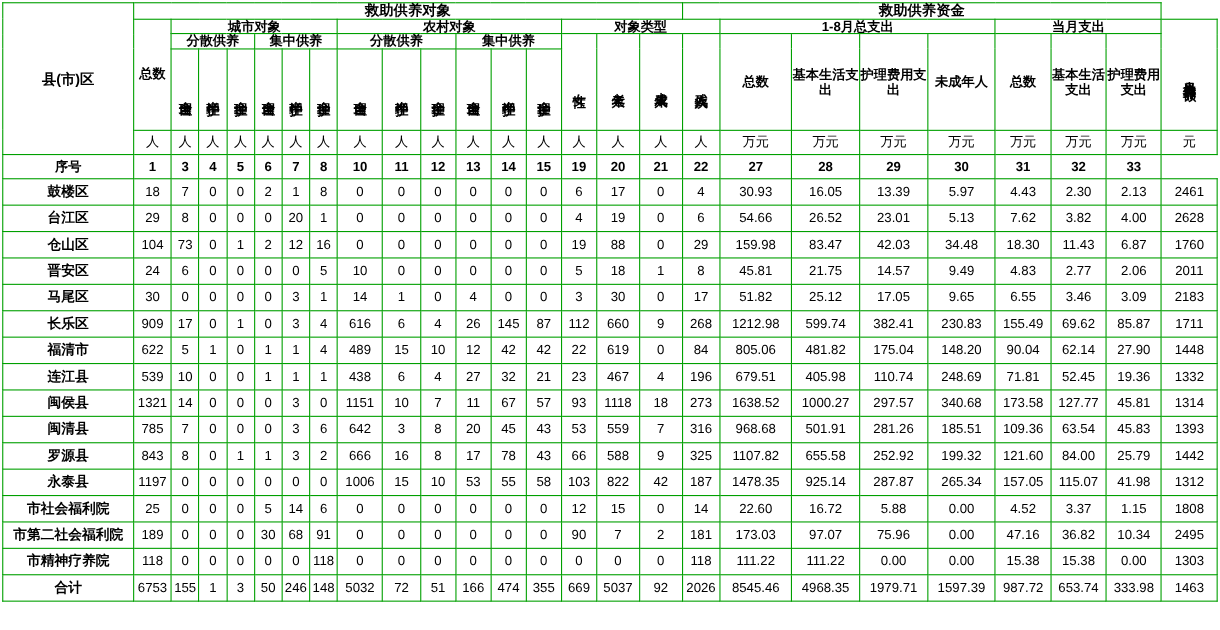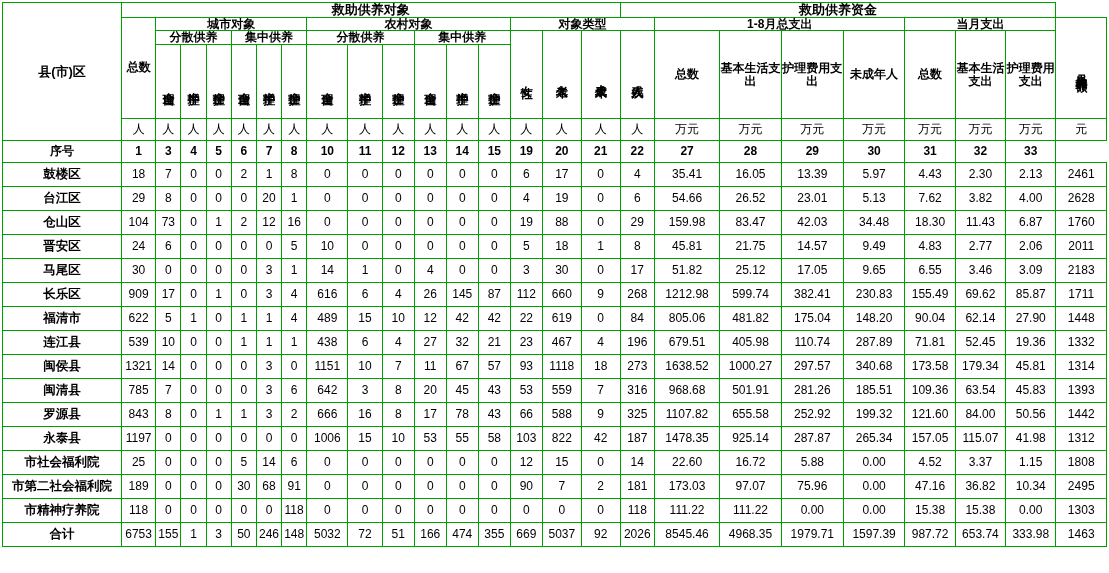--- a/index.html
+++ b/index.html
@@ -173,21 +173,21 @@
           <td class="num">0</td>
           <td class="num">0</td>
           <td class="num">0</td>
           <td class="num">0</td>
           <td class="num">0</td>
           <td class="num">0</td>
           <td class="num">6</td>
           <td class="num">17</td>
           <td class="num">0</td>
           <td class="num">4</td>
-          <td class="num">35.41</td>
+          <td class="num">30.93</td>
           <td class="num">16.05</td>
           <td class="num">13.39</td>
           <td class="num">5.97</td>
           <td class="num">4.43</td>
           <td class="num">2.30</td>
           <td class="num">2.13</td>
           <td class="num">2461</td>
         </tr>
         <tr style="height: 24px;">
           <td class="rowname">台江区</td>
@@ -372,21 +372,21 @@
           <td class="num">27</td>
           <td class="num">32</td>
           <td class="num">21</td>
           <td class="num">23</td>
           <td class="num">467</td>
           <td class="num">4</td>
           <td class="num">196</td>
           <td class="num">679.51</td>
           <td class="num">405.98</td>
           <td class="num">110.74</td>
-          <td class="num">287.89</td>
+          <td class="num">248.69</td>
           <td class="num">71.81</td>
           <td class="num">52.45</td>
           <td class="num">19.36</td>
           <td class="num">1332</td>
         </tr>
         <tr style="height: 24px;">
           <td class="rowname">闽侯县</td>
           <td class="num">1321</td>
           <td class="num">14</td>
           <td class="num">0</td>
@@ -402,21 +402,21 @@
           <td class="num">57</td>
           <td class="num">93</td>
           <td class="num">1118</td>
           <td class="num">18</td>
           <td class="num">273</td>
           <td class="num">1638.52</td>
           <td class="num">1000.27</td>
           <td class="num">297.57</td>
           <td class="num">340.68</td>
           <td class="num">173.58</td>
-          <td class="num">179.34</td>
+          <td class="num">127.77</td>
           <td class="num">45.81</td>
           <td class="num">1314</td>
         </tr>
         <tr style="height: 24px;">
           <td class="rowname">闽清县</td>
           <td class="num">785</td>
           <td class="num">7</td>
           <td class="num">0</td>
           <td class="num">0</td>
           <td class="num">0</td>
@@ -459,21 +459,21 @@
           <td class="num">66</td>
           <td class="num">588</td>
           <td class="num">9</td>
           <td class="num">325</td>
           <td class="num">1107.82</td>
           <td class="num">655.58</td>
           <td class="num">252.92</td>
           <td class="num">199.32</td>
           <td class="num">121.60</td>
           <td class="num">84.00</td>
-          <td class="num">50.56</td>
+          <td class="num">25.79</td>
           <td class="num">1442</td>
         </tr>
         <tr style="height: 24px;">
           <td class="rowname">永泰县</td>
           <td class="num">1197</td>
           <td class="num">0</td>
           <td class="num">0</td>
           <td class="num">0</td>
           <td class="num">0</td>
           <td class="num">0</td>

